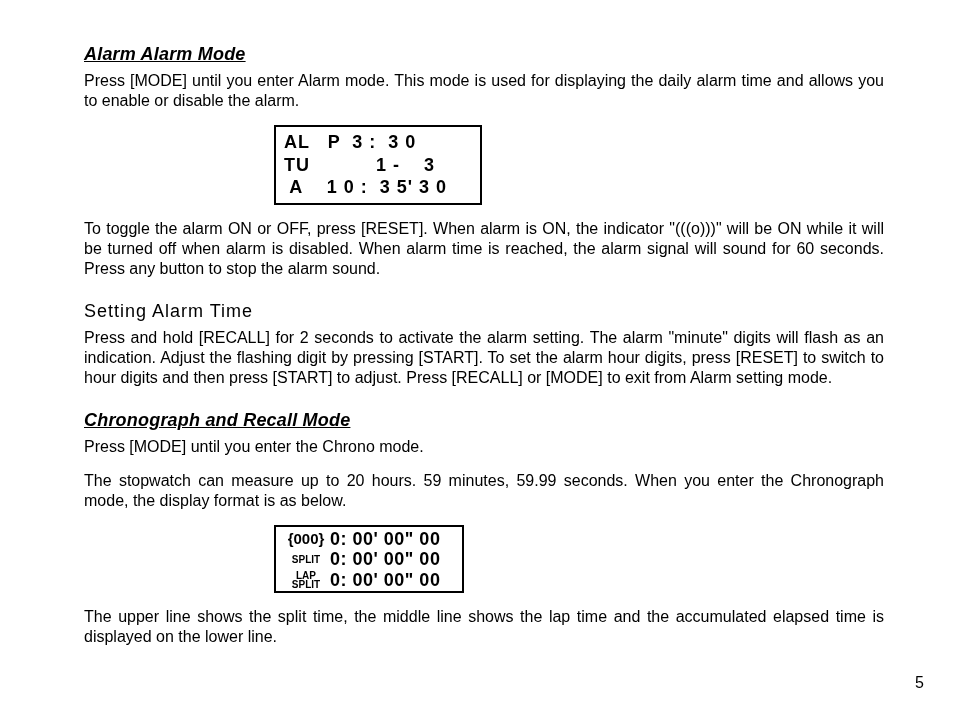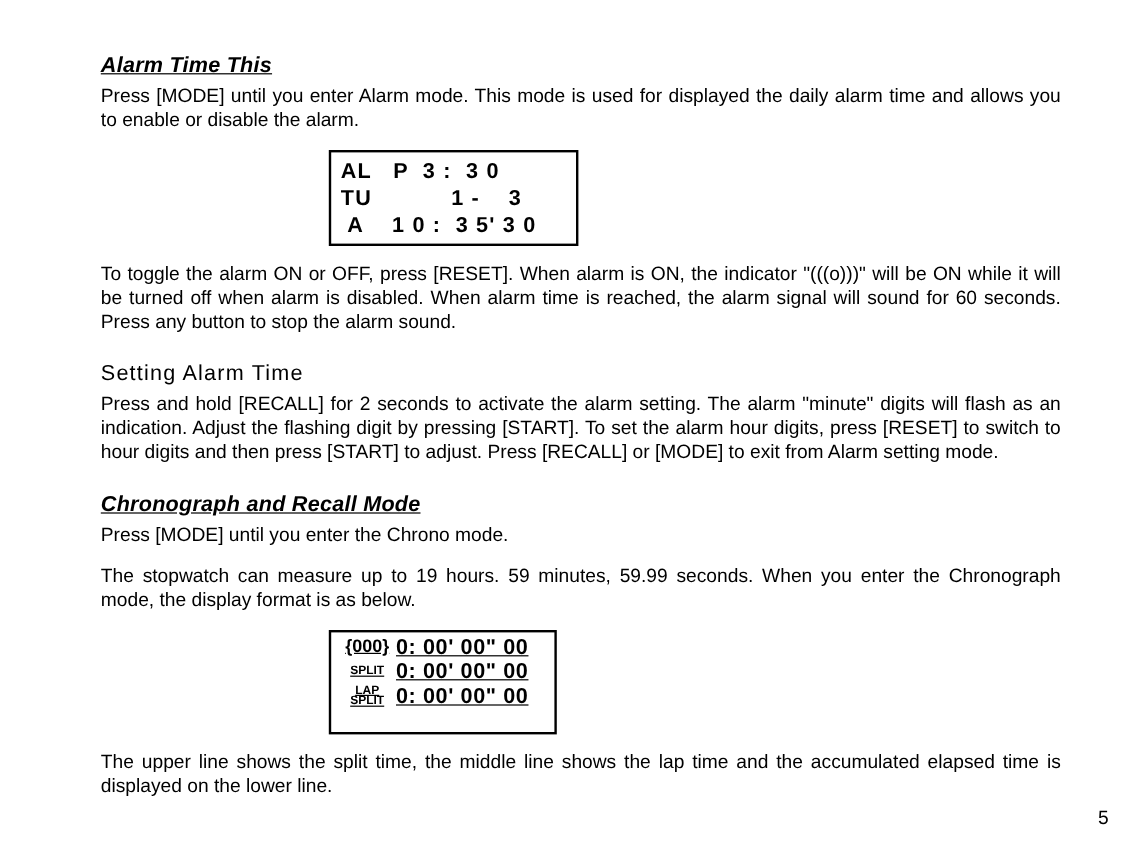--- a/index.html
+++ b/index.html
@@ -47,24 +47,23 @@
     padding: 4px 8px 4px 8px;
     font-family: Helvetica, Arial, sans-serif;
     font-size: 18px;
     font-weight: bold;
     line-height: 1.25;
     white-space: pre;
     letter-spacing: 1px;
   }
   .lcd2 {
     width: 190px;
-    padding: 2px 6px 19px 6px;
+    padding: 2px 6px 0 6px;
     font-family: Helvetica, Arial, sans-serif;
     font-weight: bold;
-    text-decoration: underline;
   }
   .lcd2 .row {
     display: flex;
     align-items: center;
     line-height: 1.15;
   }
   .lcd2 .side {
     width: 48px;
     text-align: center;
     font-size: 10px;
@@ -83,33 +82,33 @@
     right: 30px;
     bottom: 24px;
     font-size: 16px;
   }
 </style>
 </head>
 <body>
 
 <div class="page">
 
-  <div class="heading">Alarm Time This</div>
-  <p class="body">Press [MODE] until you enter Alarm mode.  This mode is used for displayed the daily alarm time and allows you to enable or disable the alarm.</p>
+  <div class="heading">Alarm Alarm Mode</div>
+  <p class="body">Press [MODE] until you enter Alarm mode.  This mode is used for displaying the daily alarm time and allows you to enable or disable the alarm.</p>
   <div class="lcd-box lcd1">AL   P  3 :  3 0
 TU           1 -    3
  A    1 0 :  3 5' 3 0</div>
   <p class="body">To toggle the alarm ON or OFF, press [RESET].  When alarm is ON, the indicator "(((o)))" will be ON while it will be turned off when alarm is disabled.  When alarm time is reached, the alarm signal will sound for 60 seconds. Press any button to stop the alarm sound.</p>
 
   <div class="subheading">Setting  Alarm  Time</div>
   <p class="body">Press and hold [RECALL] for 2 seconds to activate the alarm setting. The alarm "minute" digits will flash as an indication. Adjust the flashing digit by pressing [START].  To set the alarm hour digits, press [RESET] to switch to hour digits and then press [START] to adjust. Press [RECALL] or [MODE] to exit from Alarm setting mode.</p>
 
   <div class="heading" style="margin-top:22px;">Chronograph and Recall Mode</div>
   <p class="body">Press [MODE] until you enter the Chrono mode.</p>
-  <p class="body">The stopwatch can measure up to 19 hours. 59 minutes, 59.99 seconds. When you enter the Chronograph mode, the display format is as below.</p>
+  <p class="body">The stopwatch can measure up to 20 hours. 59 minutes, 59.99 seconds. When you enter the Chronograph mode, the display format is as below.</p>
 
   <div class="lcd-box lcd2">
     <div class="row">
       <div class="side big">{000}</div>
       <div class="tm">0: 00' 00" 00</div>
     </div>
     <div class="row">
       <div class="side">SPLIT</div>
       <div class="tm">0: 00' 00" 00</div>
     </div>

